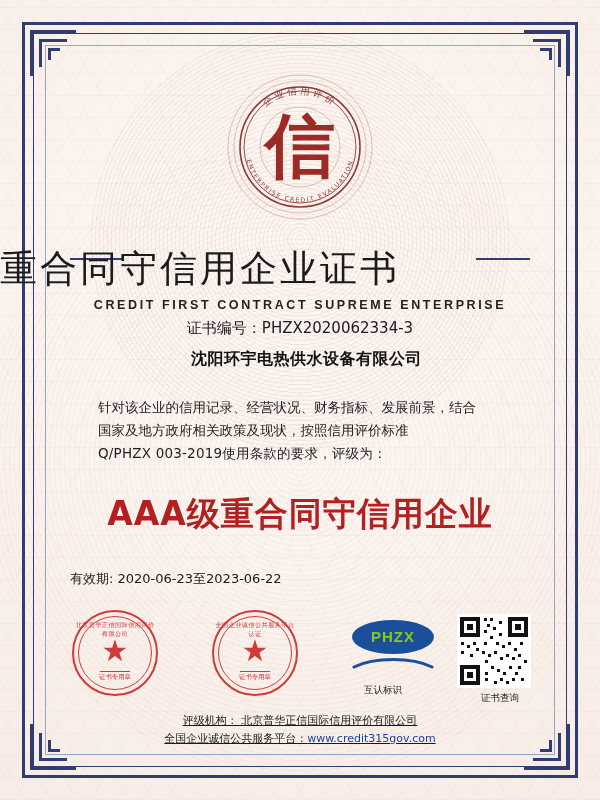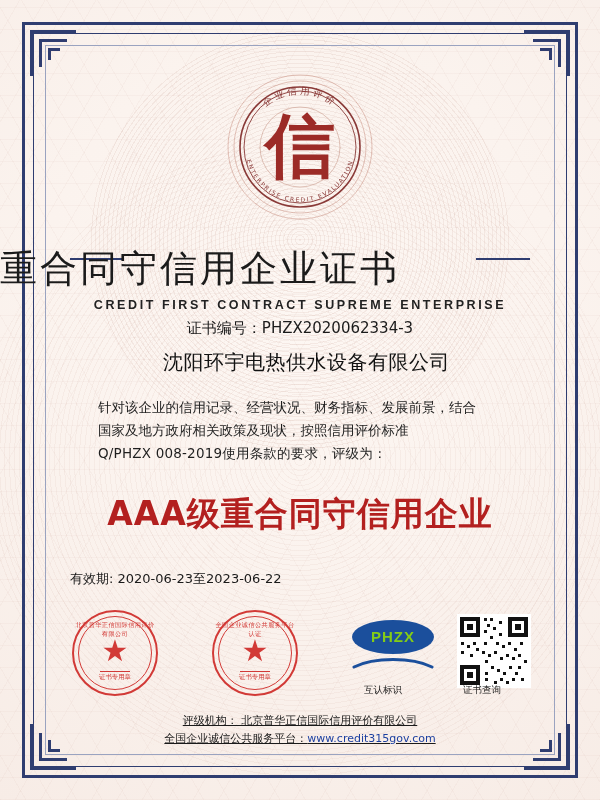--- a/index.html
+++ b/index.html
@@ -162,22 +162,22 @@
     font-family: "DejaVu Sans", "Liberation Sans", sans-serif;
     font-size: 15px;
     color: #1a1a1a;
   }
   .company {
     position: absolute;
     left: 13px; right: 0;
     top: 349px;
     text-align: center;
     font-family: "DejaVu Sans", "Liberation Sans", sans-serif;
-    font-size: 20px;
-    font-weight: normal;
+    font-size: 16px;
+    font-weight: bold;
     color: #121212;
     letter-spacing: 0.5px;
   }
   .para {
     position: absolute;
     left: 78px;
     right: 96px;
     top: 396px;
     font-family: "DejaVu Sans", "Liberation Sans", sans-serif;
     font-size: 13.5px;
@@ -302,21 +302,21 @@
   }
   .caption {
     position: absolute;
     top: 76px;
     font-size: 9.5px;
     color: #1a1a1a;
     text-align: center;
     font-family: "DejaVu Sans", "Liberation Sans", sans-serif;
   }
   .caption.c1 { left: 276px; width: 90px; }
-  .caption.c2 { left: 380px; width: 80px; }
+  .caption.c2 { left: 398px; width: 80px; margin-top: 8px; }
 
   
   .footer {
     position: absolute;
     left: 0; right: 0;
     top: 712px;
     text-align: center;
     font-family: "DejaVu Sans", "Liberation Sans", sans-serif;
     font-size: 11px;
     color: #1a1a1a;
@@ -399,21 +399,21 @@
 
   <div class="cert-no">
     <span>证书编号：</span><span>PHZX2020062334-3</span>
   </div>
 
   <div class="company">沈阳环宇电热供水设备有限公司</div>
 
   <div class="para">
     <div class="l1">针对该企业的信用记录、经营状况、财务指标、发展前景，结合</div>
     <div class="l2">国家及地方政府相关政策及现状，按照信用评价标准</div>
-    <div class="l3">Q/PHZX 008-2019使用条款的要求，评级为：</div>
+    <div class="l3">Q/PHZX 003-2019使用条款的要求，评级为：</div>
   </div>
 
   <div class="award">AAA级重合同守信用企业</div>
 
   <div class="validity">有效期: 2020-06-23至2023-06-22</div>
 
   <div class="stamps">
 
     <div class="stamp s1">
       <div class="ring"></div>

